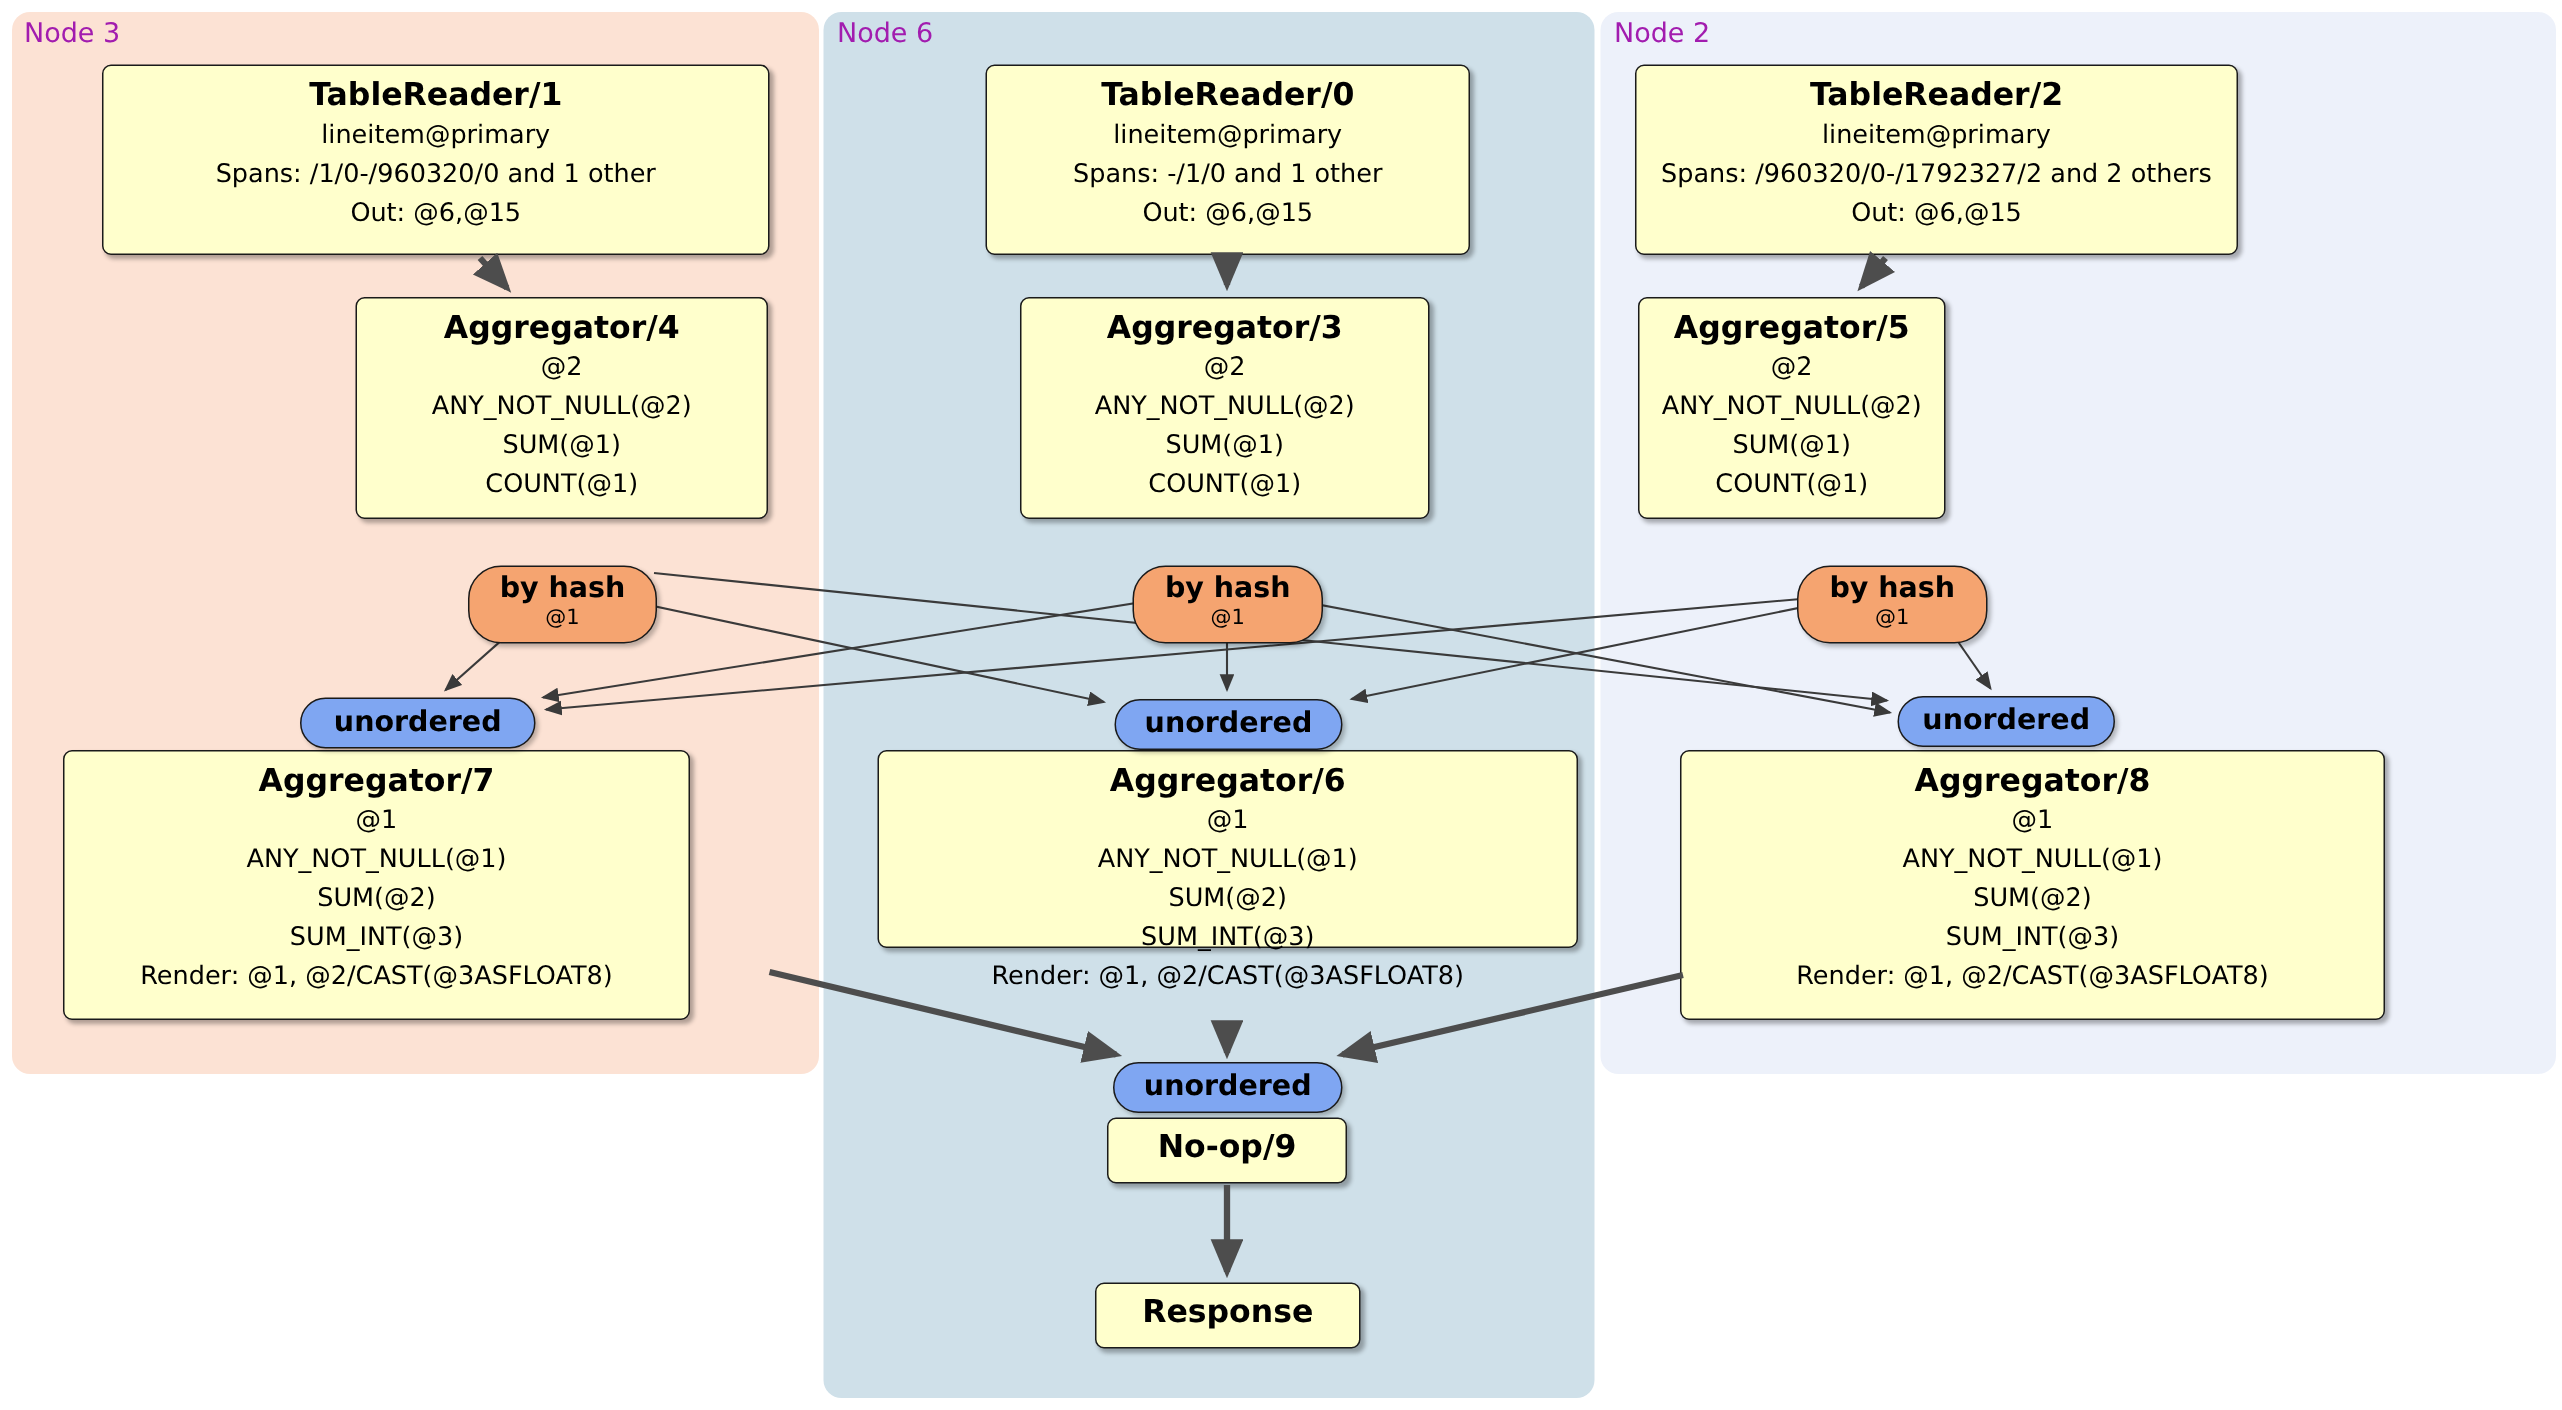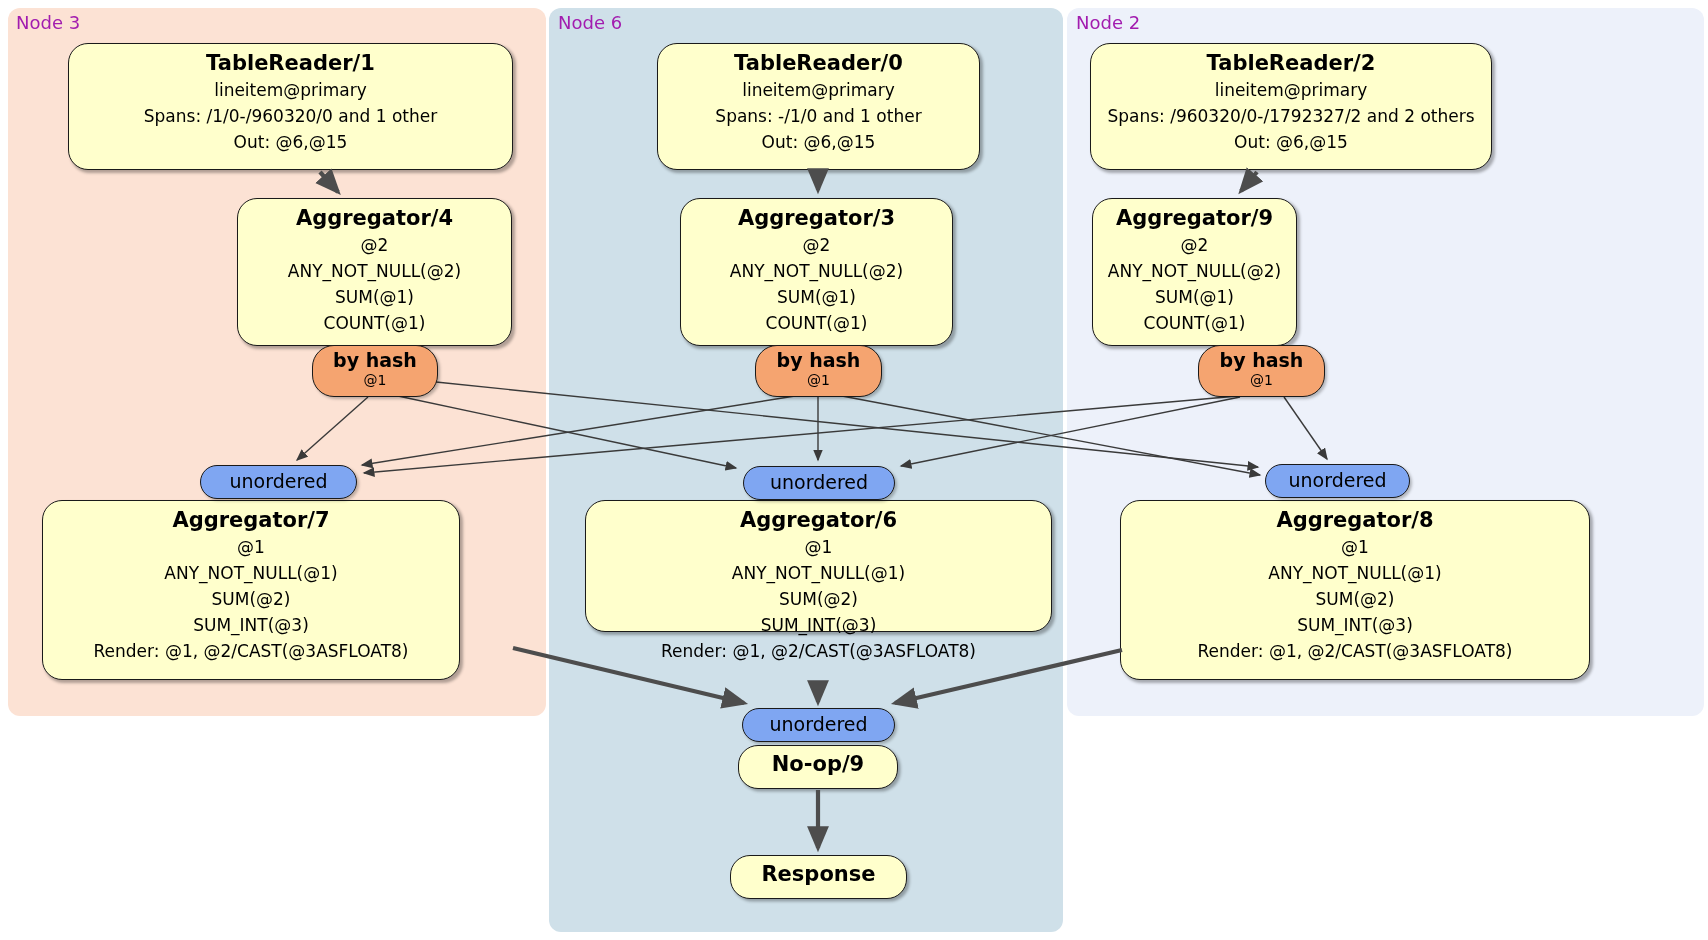--- a/index.html
+++ b/index.html
@@ -5,34 +5,34 @@
   html,body{margin:0;padding:0;background:#ffffff;}
   .canvas{
     position:relative;width:1708px;height:940px;overflow:hidden;
     font-family:"DejaVu Sans","Liberation Sans",sans-serif;color:#000;
   }
   .group{position:absolute;border-radius:12px;}
   .group-label{position:absolute;font-size:18px;color:#a21caf;}
   .edges{position:absolute;left:0;top:0;z-index:3;}
   .box{
     position:absolute;z-index:2;background:#ffffcc;border:1.6px solid #1a1a1a;
-    border-radius:20px;box-shadow:2.5px 2.5px 3px rgba(0,0,0,0.30);
+    border-radius:6px;box-shadow:2.5px 2.5px 3px rgba(0,0,0,0.30);
     text-align:center;padding-top:5px;box-sizing:border-box;
   }
   .box-title{font-size:21px;font-weight:bold;line-height:28px;white-space:nowrap;}
   .box-line{font-size:17px;line-height:26px;white-space:nowrap;}
   .oval{
     position:absolute;z-index:4;border:1.6px solid #1a1a1a;text-align:center;
     box-sizing:border-box;box-shadow:2px 2px 3px rgba(0,0,0,0.25);
   }
-  .oval-hash{background:#f5a470;border-radius:22px;padding-top:3px;}
+  .oval-hash{background:#f5a470;border-radius:22px;padding-top:3px;margin-top:32px;}
   .oval-hash .oval-label{font-size:19px;font-weight:bold;line-height:23px;}
   .oval-hash .oval-sub{font-size:14px;line-height:17px;}
   .oval-blue{background:#7fa6f2;border-radius:17px;}
-  .oval-blue .oval-label{font-size:19px;font-weight:normal;line-height:31px;}
+  .oval-blue .oval-label{font-size:19px;font-weight:bold;line-height:31px;}
 </style>
 </head>
 <body>
 
 <div class="canvas">
 
   <div class="group" style="left:8px;top:8px;width:538px;height:708px;background:#fce2d4;"></div>
   <div class="group" style="left:549px;top:8px;width:514px;height:924px;background:#cfe0e9;"></div>
   <div class="group" style="left:1067px;top:8px;width:637px;height:708px;background:#edf1fa;"></div>
 
@@ -71,21 +71,21 @@
 
   <div class="box" style="left:680px;top:198px;width:273px;height:148px;">
     <div class="box-title">Aggregator/3</div>
     <div class="box-line">@2</div>
     <div class="box-line">ANY_NOT_NULL(@2)</div>
     <div class="box-line">SUM(@1)</div>
     <div class="box-line">COUNT(@1)</div>
   </div>
 
   <div class="box" style="left:1092px;top:198px;width:205px;height:148px;">
-    <div class="box-title">Aggregator/9</div>
+    <div class="box-title">Aggregator/5</div>
     <div class="box-line">@2</div>
     <div class="box-line">ANY_NOT_NULL(@2)</div>
     <div class="box-line">SUM(@1)</div>
     <div class="box-line">COUNT(@1)</div>
   </div>
 
   <div class="box" style="left:42px;top:500px;width:418px;height:180px;">
     <div class="box-title">Aggregator/7</div>
     <div class="box-line">@1</div>
     <div class="box-line">ANY_NOT_NULL(@1)</div>

